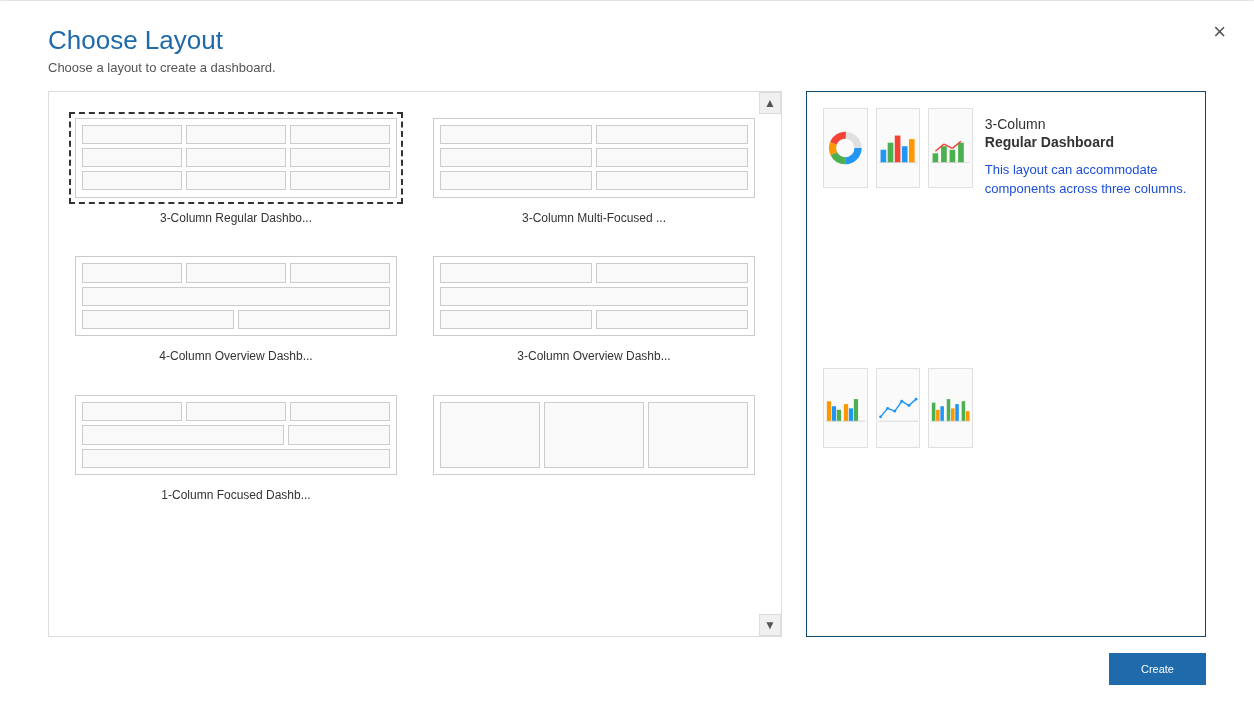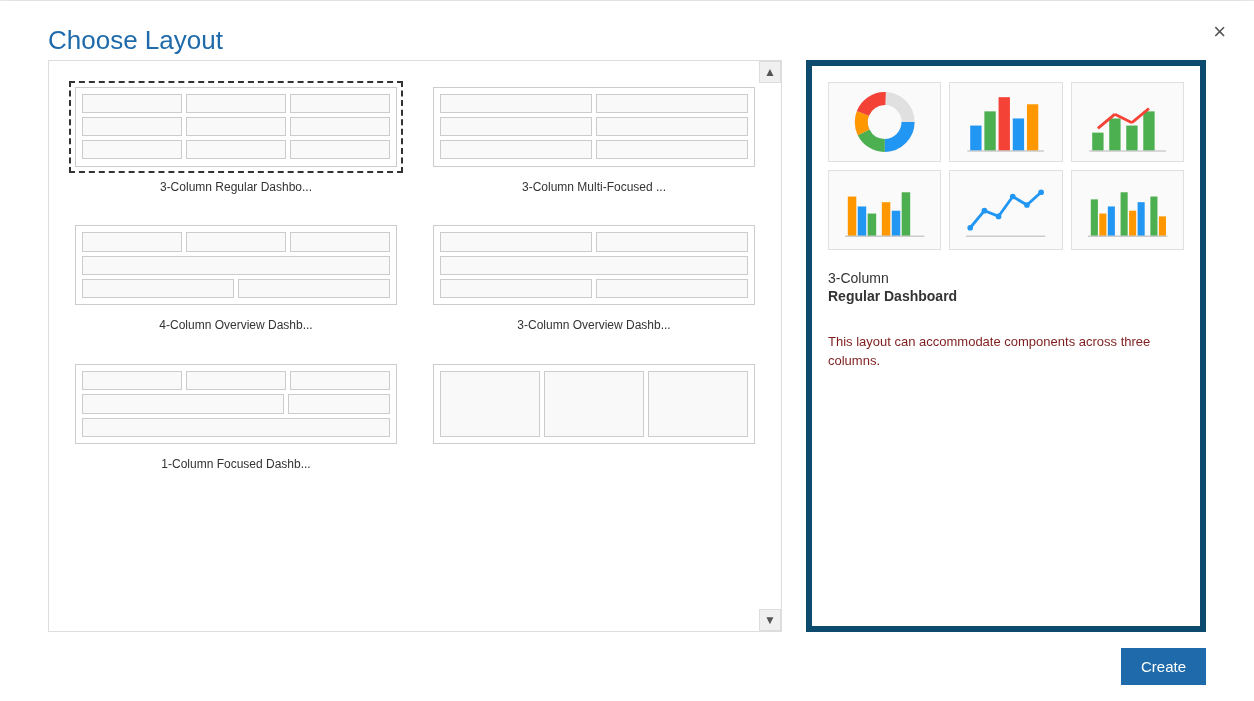--- a/index.html
+++ b/index.html
@@ -121,24 +121,24 @@
     }
     .layout-label {
       font-size: 12px;
       color: #333;
       text-align: center;
       margin-top: 6px;
       line-height: 1.4;
     }
     .preview-panel {
       width: 400px;
-      border: 6px solid #0c4a6e;
+      border: 1px solid #0c4a6e;
       padding: 16px;
       display: flex;
-      flex-direction: column;
+      flex-direction: row;
       gap: 12px;
     }
     .preview-charts {
       display: grid;
       grid-template-columns: repeat(3, 1fr);
       gap: 8px;
     }
     .preview-chart-cell {
       border: 1px solid #e0e0e0;
       height: 80px;
@@ -154,38 +154,38 @@
     .preview-name-top {
       font-size: 14px;
       color: #333;
       font-weight: 400;
       margin-bottom: 2px;
     }
     .preview-name-bold {
       font-size: 14px;
       color: #333;
       font-weight: 700;
-      margin-bottom: 28px;
+      margin-bottom: 10px;
     }
     .preview-desc {
       font-size: 13px;
-      color: #7f1d1d;
+      color: #1d4ed8;
       line-height: 1.5;
     }
     .dialog-footer {
       padding: 16px 48px;
       display: flex;
       justify-content: flex-end;
     }
     .btn-create {
       background: #1e6aaa;
       color: #fff;
       border: none;
-      padding: 10px 20px;
-      font-size: 15px;
+      padding: 10px 32px;
+      font-size: 11px;
       cursor: pointer;
       border-radius: 0;
     }
     
     .chart-svg { width: 100%; height: 100%; }
 
     
     .scroll-arrow {
       position: absolute;
       right: 0;
@@ -202,20 +202,21 @@
     }
     .scroll-arrow.up { top: 0; height: 22px; }
     .scroll-arrow.down { bottom: 0; height: 22px; }
   </style>
 </head>
 <body>
 
 <div class="dialog">
   <div class="dialog-header">
     <div class="dialog-title">Choose Layout</div>
+    <div class="dialog-subtitle">Choose a layout to create a dashboard.</div>
     <button class="dialog-close">×</button>
   </div>
 
   <div class="dialog-body">
 
     <div class="layout-list-container">
       <div class="layout-list-scroll" id="layout-scroll">
 
       <div class="layout-item selected">
             <div class="layout-thumbnail-wrapper">

